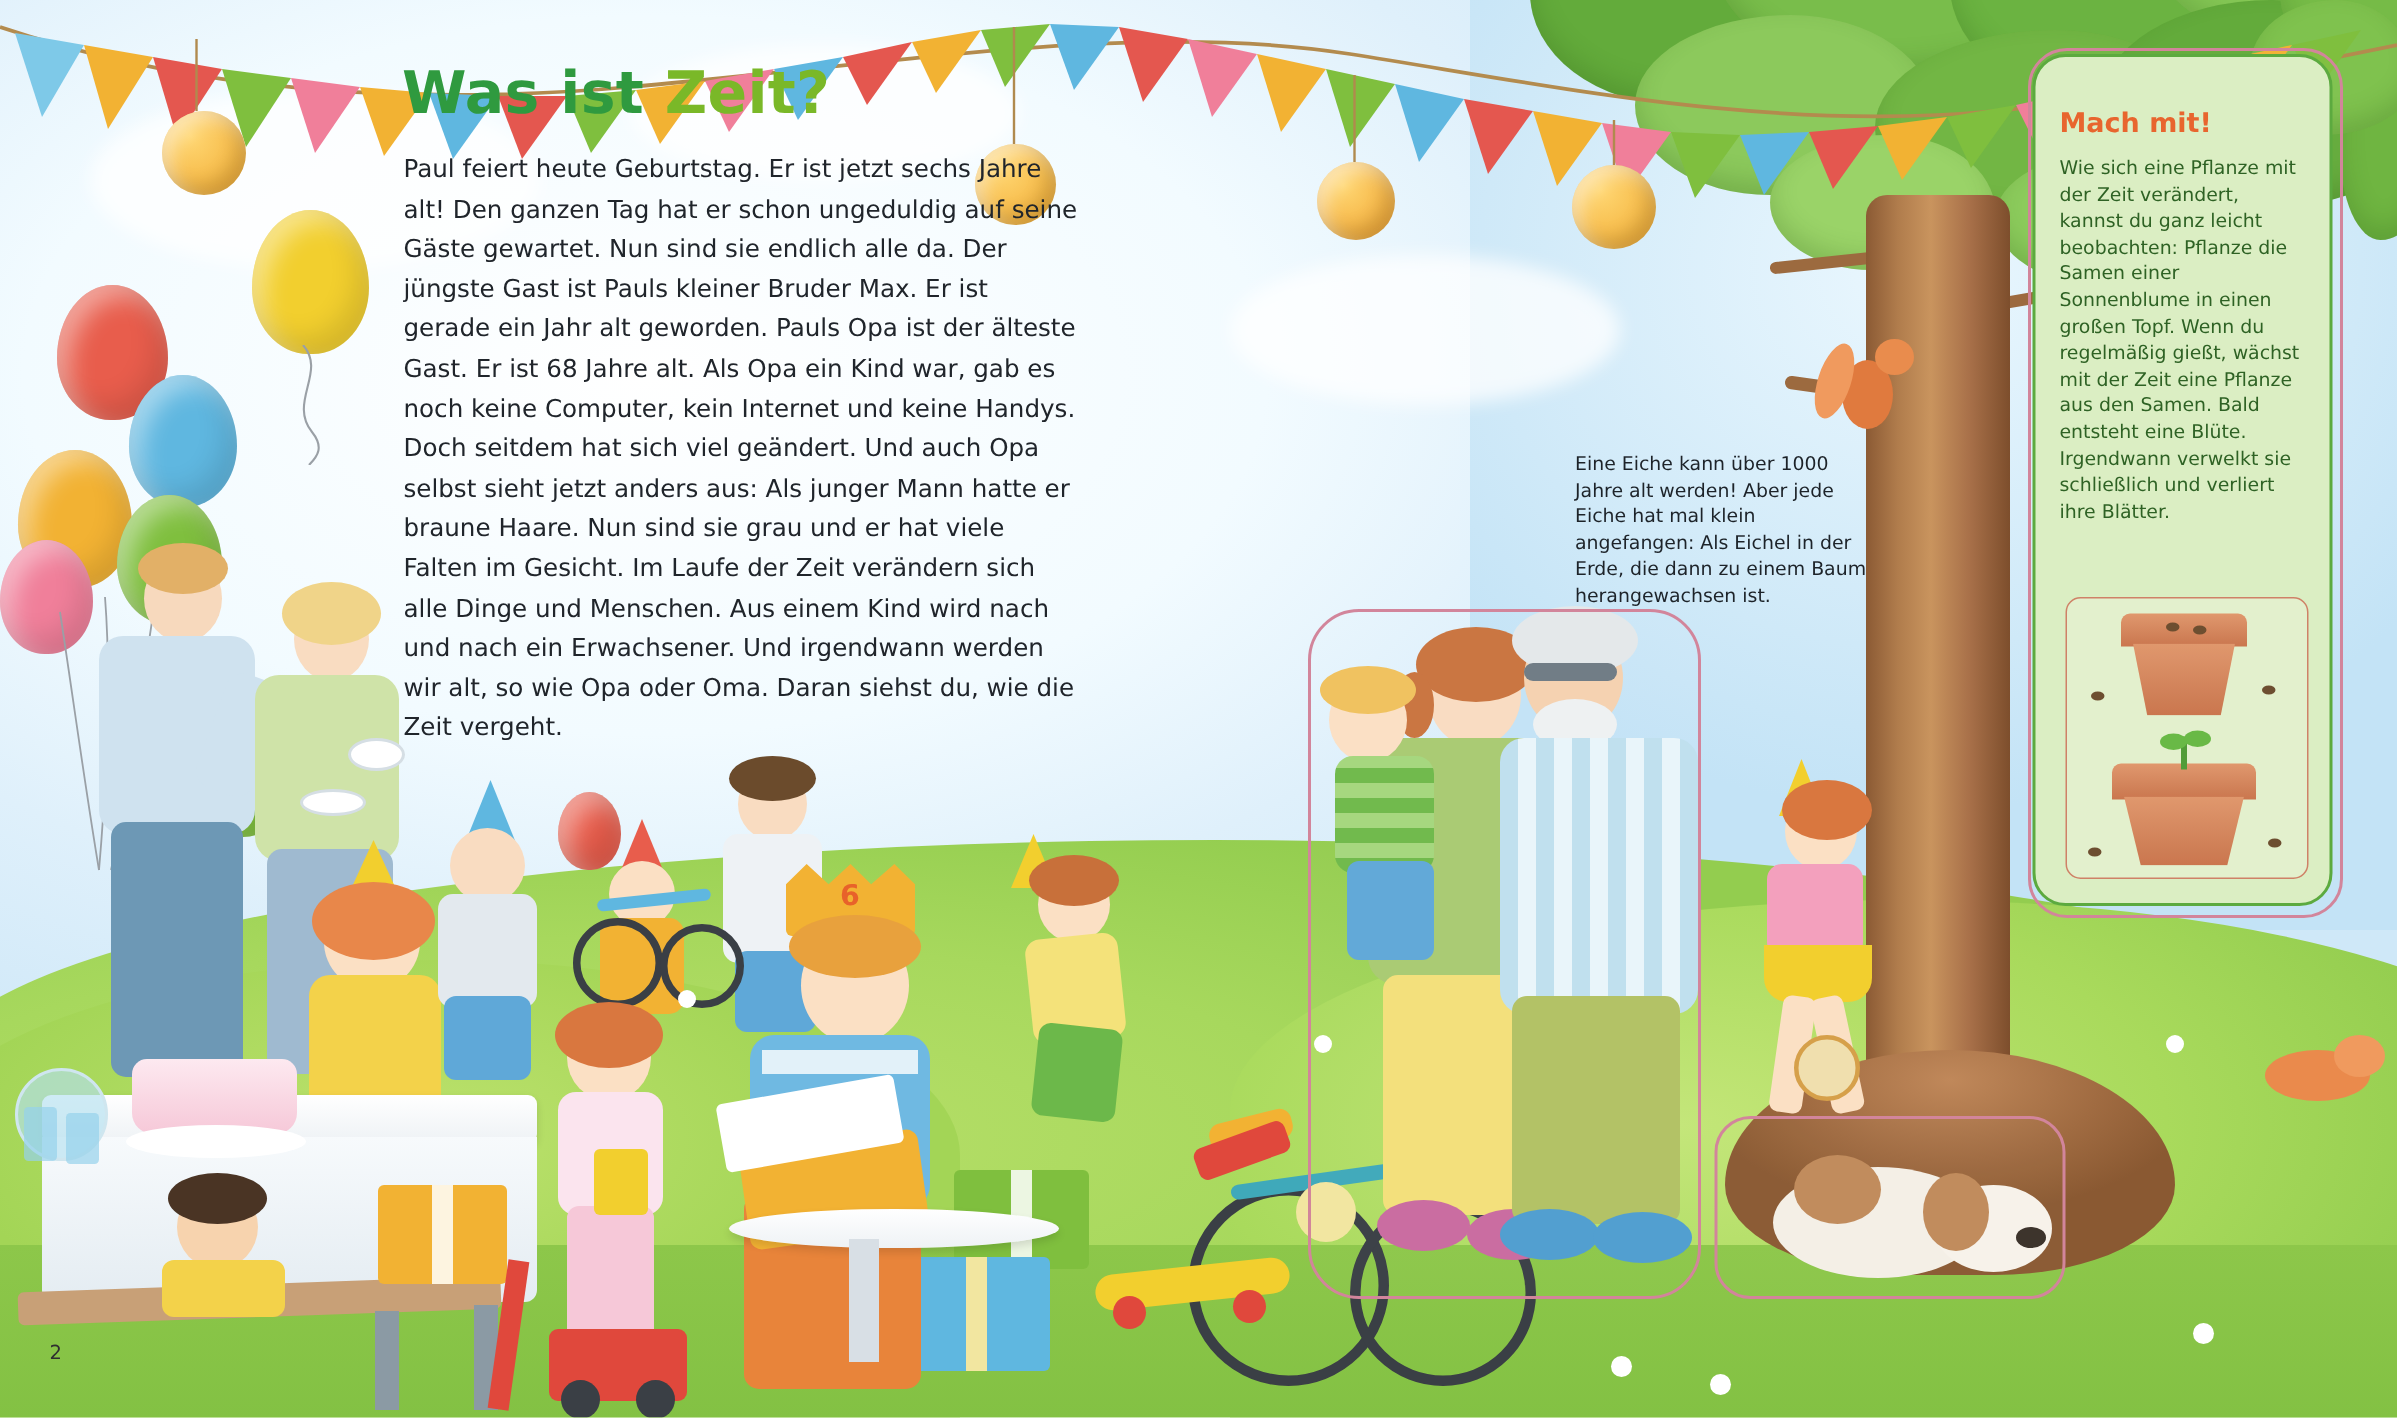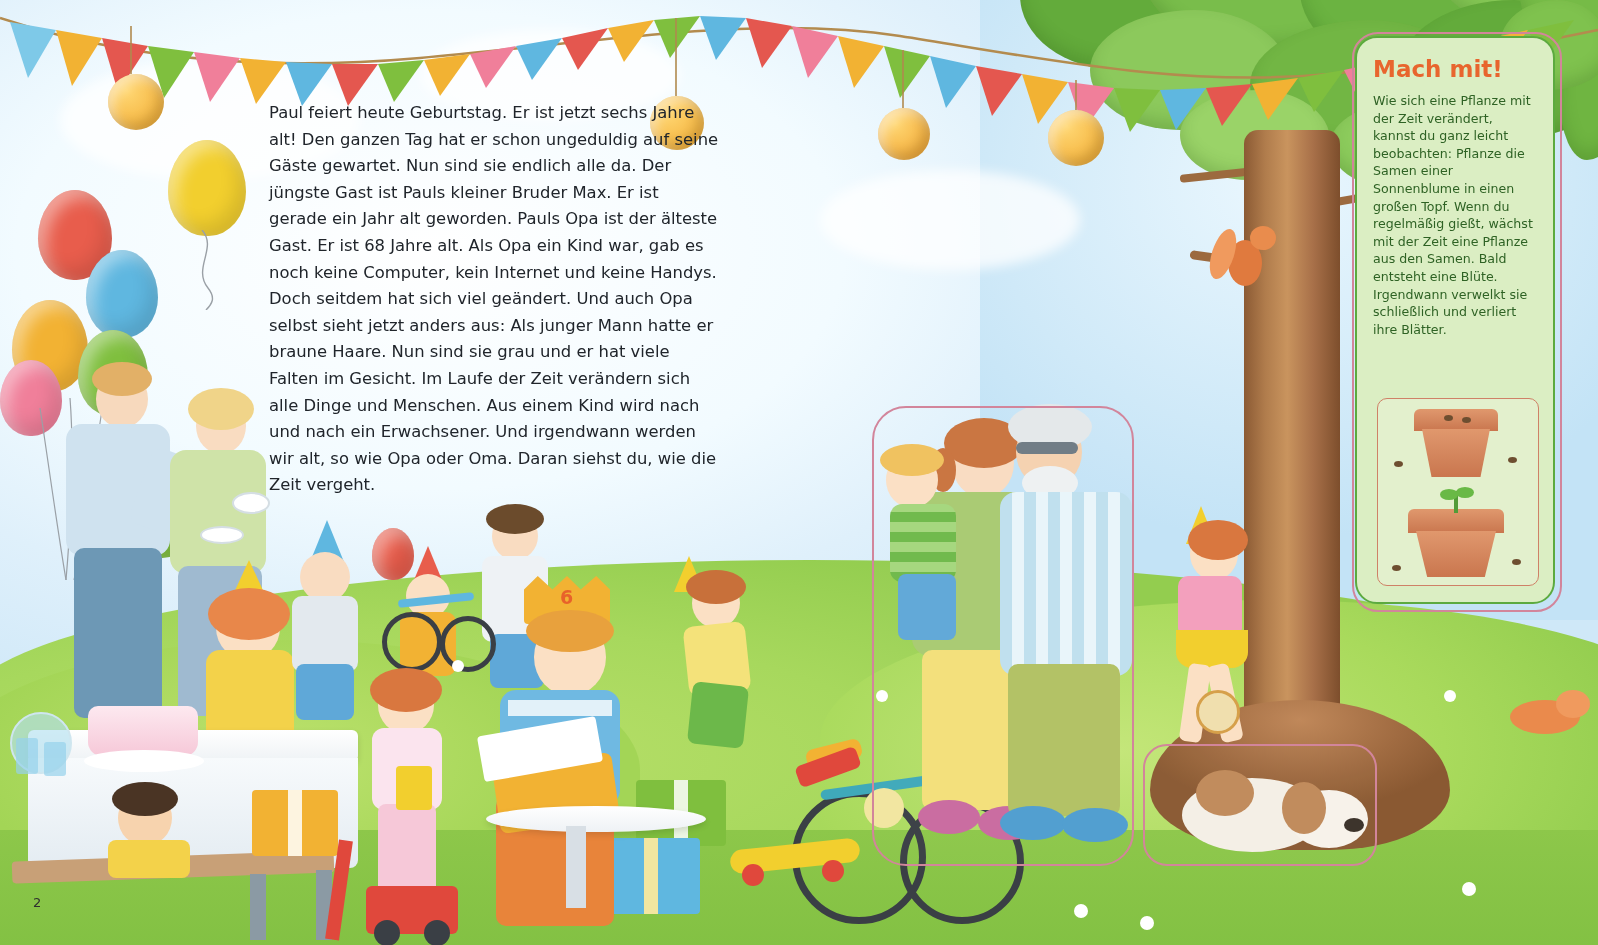--- a/index.html
+++ b/index.html
@@ -133,22 +133,22 @@
   .machmit {
     position: absolute;
     left: 1355px; top: 36px; width: 200px; height: 568px;
     background: #dbeec2;
     border: 2.5px solid #59a93c;
     border-radius: 22px;
     padding: 18px 16px 14px 16px;
     box-sizing: border-box;
   }
   .machmit h2 {
-    margin: 0 0 10px 0;
-    font-size: 23px;
+    margin: 16px 0 10px 0;
+    font-size: 18px;
     color: #e8622a;
     font-family: "DejaVu Sans", sans-serif;
     font-weight: bold;
   }
   .machmit p {
     margin: 0;
     font-size: 12.6px;
     line-height: 17.6px;
     color: #2a5f20;
     font-family: "DejaVu Sans", sans-serif;
@@ -494,23 +494,27 @@
     <div class="ellipse" style="left:1344px;top:818px;width:20px;height:14px;background:#3a3028;"></div>
   </div>
 
   <div class="ellipse" style="left:452px;top:660px;width:12px;height:12px;background:#ffffff;"></div>
   <div class="ellipse" style="left:876px;top:690px;width:12px;height:12px;background:#ffffff;"></div>
   <div class="ellipse" style="left:1444px;top:690px;width:12px;height:12px;background:#ffffff;"></div>
   <div class="ellipse" style="left:1462px;top:882px;width:14px;height:14px;background:#ffffff;"></div>
   <div class="ellipse" style="left:1074px;top:904px;width:14px;height:14px;background:#ffffff;"></div>
   <div class="ellipse" style="left:1140px;top:916px;width:14px;height:14px;background:#ffffff;"></div>
 
+  <div class="headline">
+    <span>Was ist </span><span class="accent">Zeit?</span>
+  </div>
 
   <div class="bodytext">Paul feiert heute Geburtstag. Er ist jetzt sechs Jahre alt! Den ganzen Tag hat er schon ungeduldig auf seine Gäste gewartet. Nun sind sie endlich alle da. Der jüngste Gast ist Pauls kleiner Bruder Max. Er ist gerade ein Jahr alt geworden. Pauls Opa ist der älteste Gast. Er ist 68 Jahre alt. Als Opa ein Kind war, gab es noch keine Computer, kein Internet und keine Handys. Doch seitdem hat sich viel geändert. Und auch Opa selbst sieht jetzt anders aus: Als junger Mann hatte er braune Haare. Nun sind sie grau und er hat viele Falten im Gesicht. Im Laufe der Zeit verändern sich alle Dinge und Menschen. Aus einem Kind wird nach und nach ein Erwachsener. Und irgendwann werden wir alt, so wie Opa oder Oma. Daran siehst du, wie die Zeit vergeht.</div>
 
+  <div class="caption caption-oak">Eine Eiche kann über 1000 Jahre alt werden! Aber jede Eiche hat mal klein angefangen: Als Eichel in der Erde, die dann zu einem Baum herangewachsen ist.</div>
 
   <div class="page-number">2</div>
 
   <div class="machmit">
     <h2>Mach mit!</h2>
     <p>Wie sich eine Pflanze mit der Zeit verändert, kannst du ganz leicht beobachten: Pflanze die Samen einer Sonnenblume in einen großen Topf. Wenn du regelmäßig gießt, wächst mit der Zeit eine Pflanze aus den Samen. Bald entsteht eine Blüte. Irgendwann verwelkt sie schließlich und verliert ihre Blätter.</p>
     <div class="pot-frame">
 
       <div class="pot" style="left:36px;top:10px;width:84px;height:22px;border-radius:6px 6px 0 0;"></div>
       <div class="pot" style="left:44px;top:30px;width:68px;height:48px;clip-path:polygon(0 0,100% 0,86% 100%,14% 100%);"></div>

